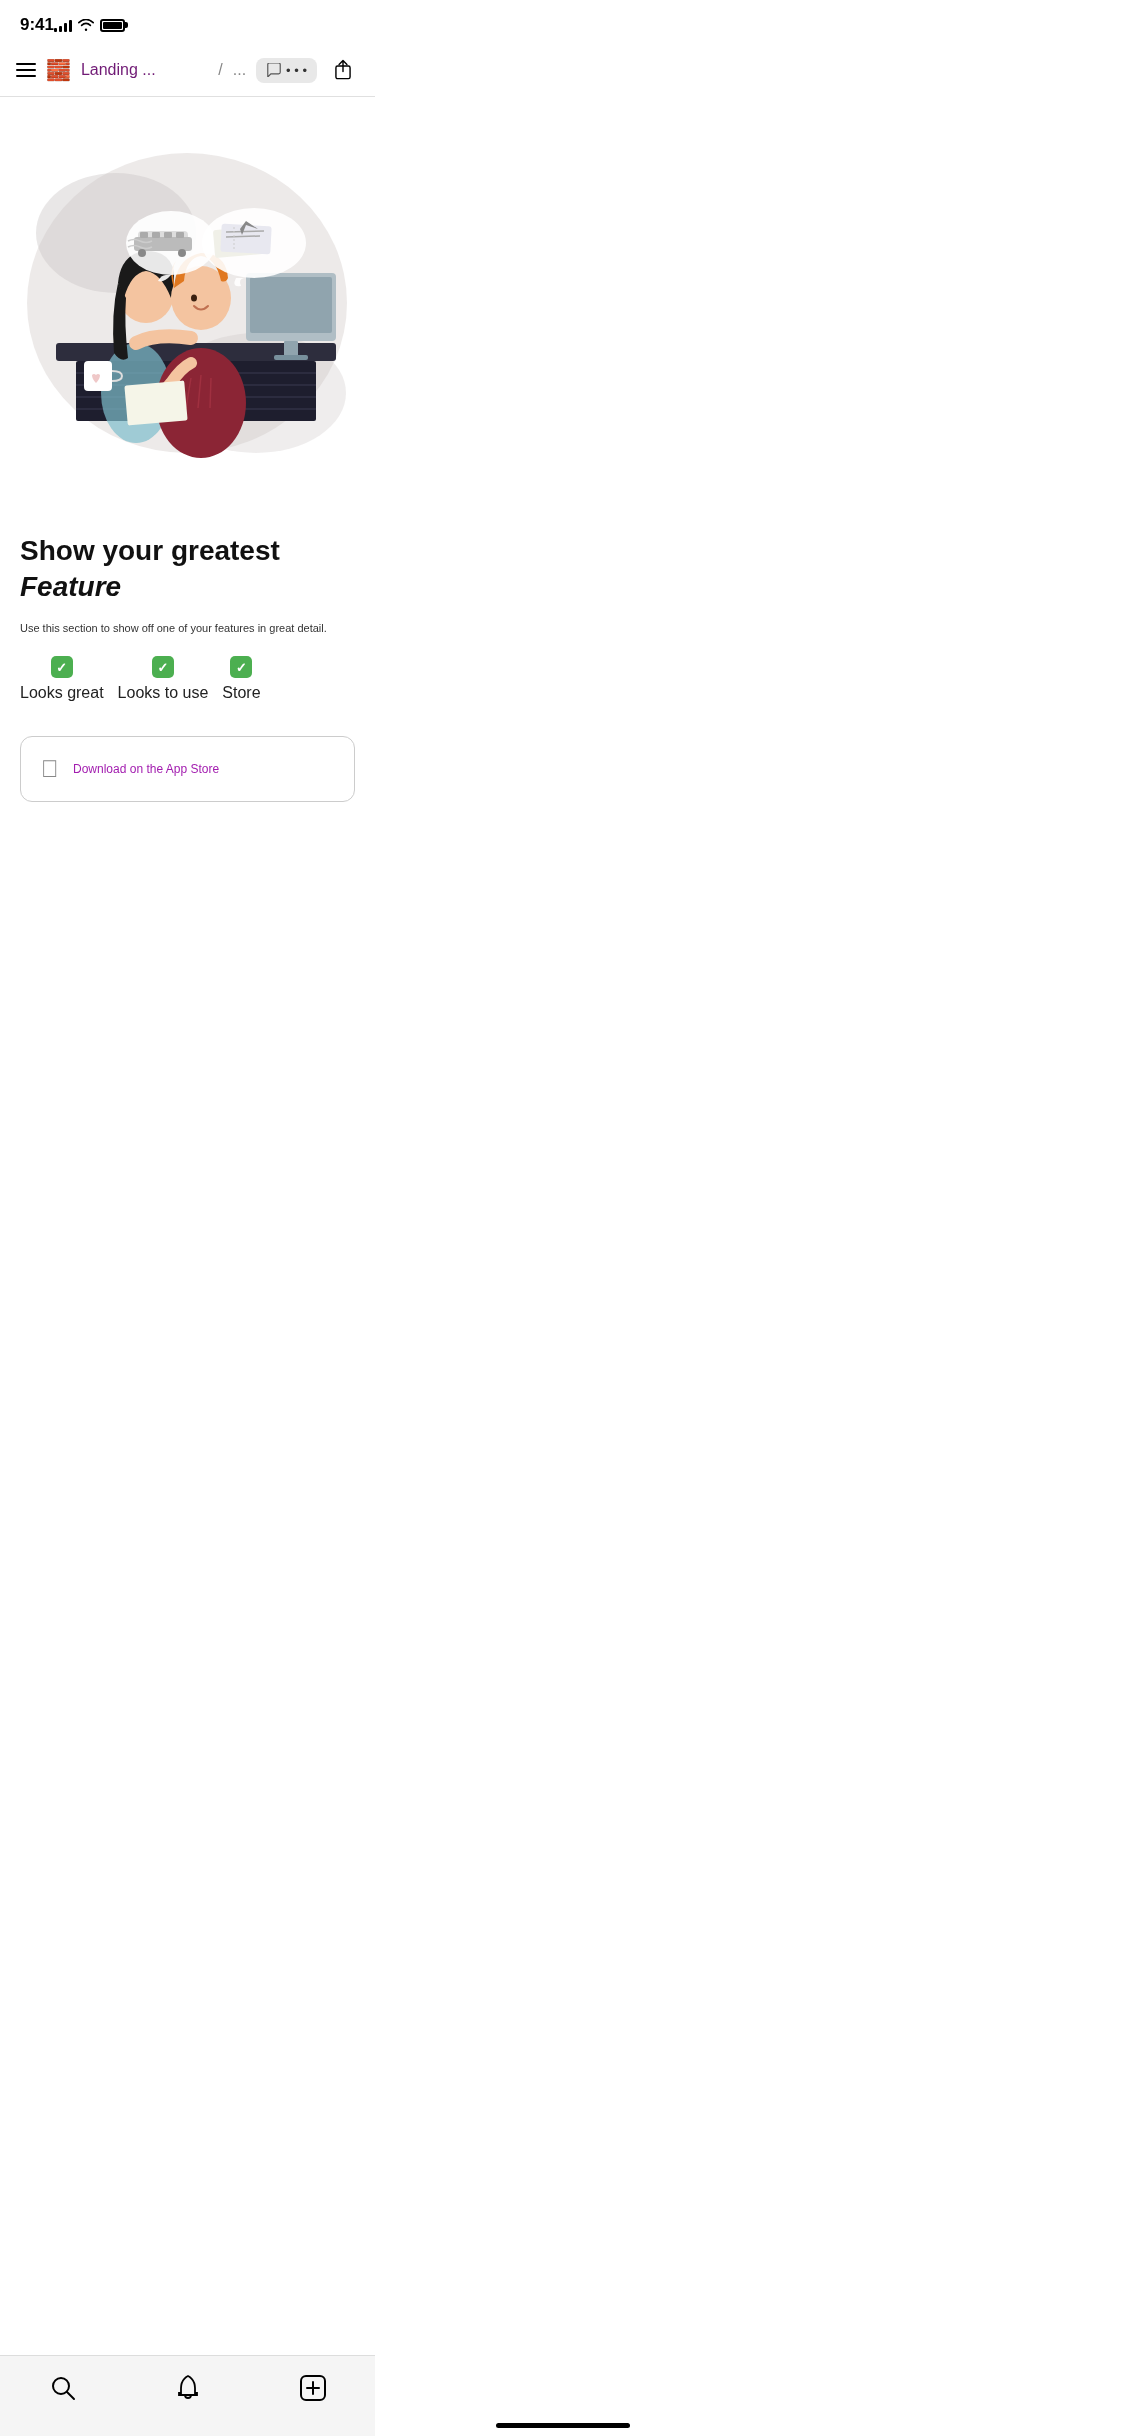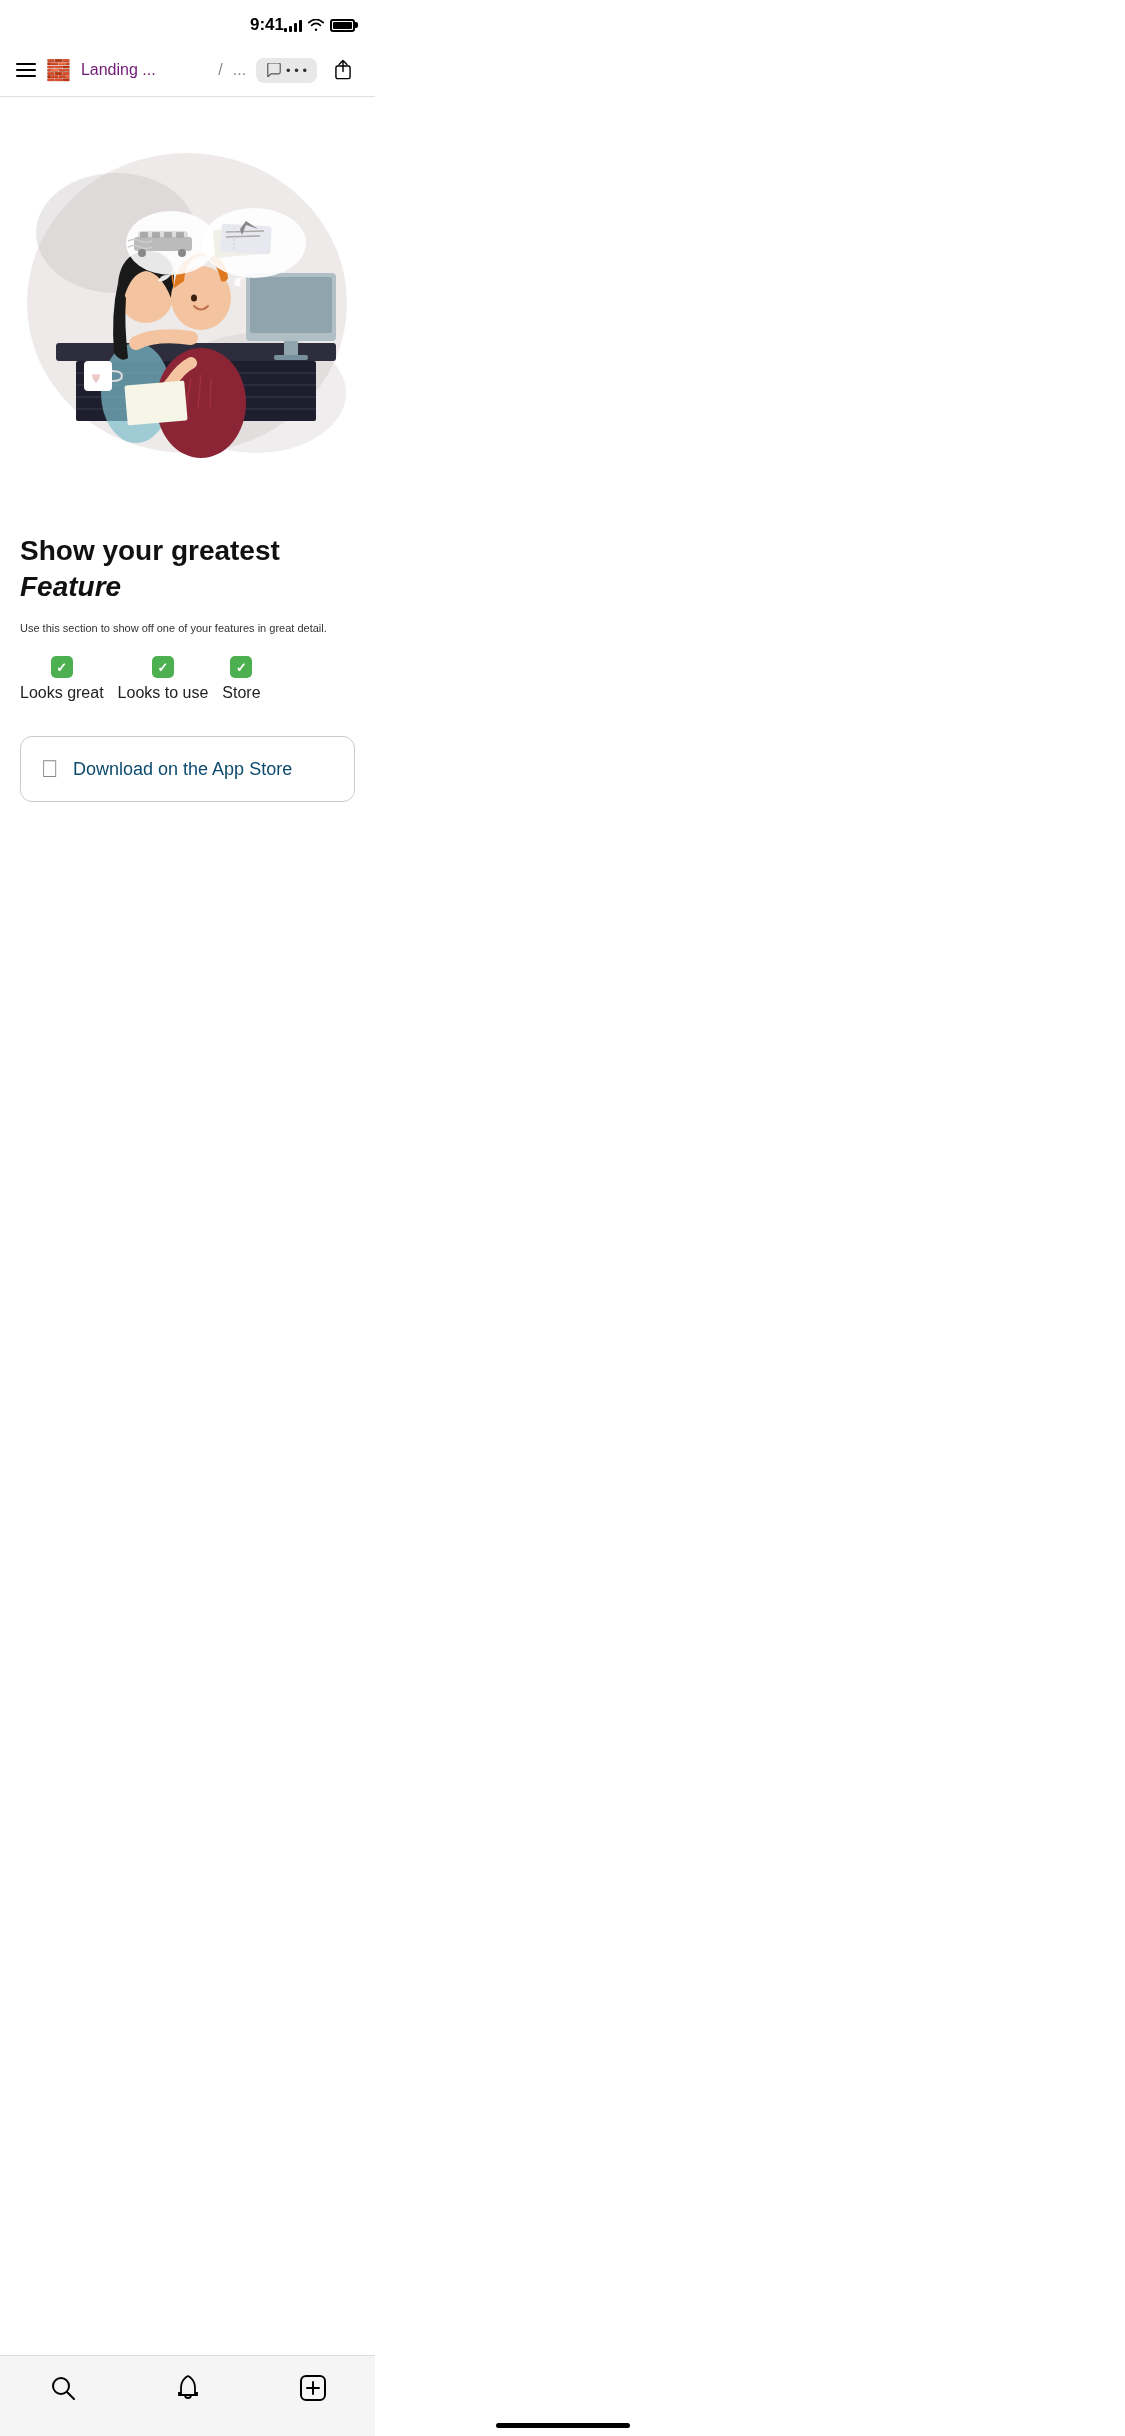--- a/index.html
+++ b/index.html
@@ -9,21 +9,21 @@
       width: 375px;
       min-height: 812px;
       background: #ffffff;
       font-family: -apple-system, BlinkMacSystemFont, 'Helvetica Neue', sans-serif;
       overflow-x: hidden;
     }
 
     
     .status-bar {
       display: flex;
-      justify-content: flex-end;
+      justify-content: flex-start;
       align-items: center;
       padding: 14px 20px 8px 20px;
       height: 44px;
     }
     .status-time {
       font-size: 17px;
       font-weight: 600;
       color: #000;
     }
     .status-icons {
@@ -218,22 +218,22 @@
       padding: 18px 20px;
       background: #fff;
       width: 100%;
       cursor: pointer;
     }
     .apple-logo {
       font-size: 24px;
       color: #888;
     }
     .app-store-text {
-      font-size: 18px;
-      color: #0c4a6e;
+      font-size: 12px;
+      color: #a21caf;
       font-weight: 400;
     }
 
     
     .bottom-toolbar {
       position: fixed;
       bottom: 0;
       left: 0;
       width: 375px;
       background: #f5f5f5;

